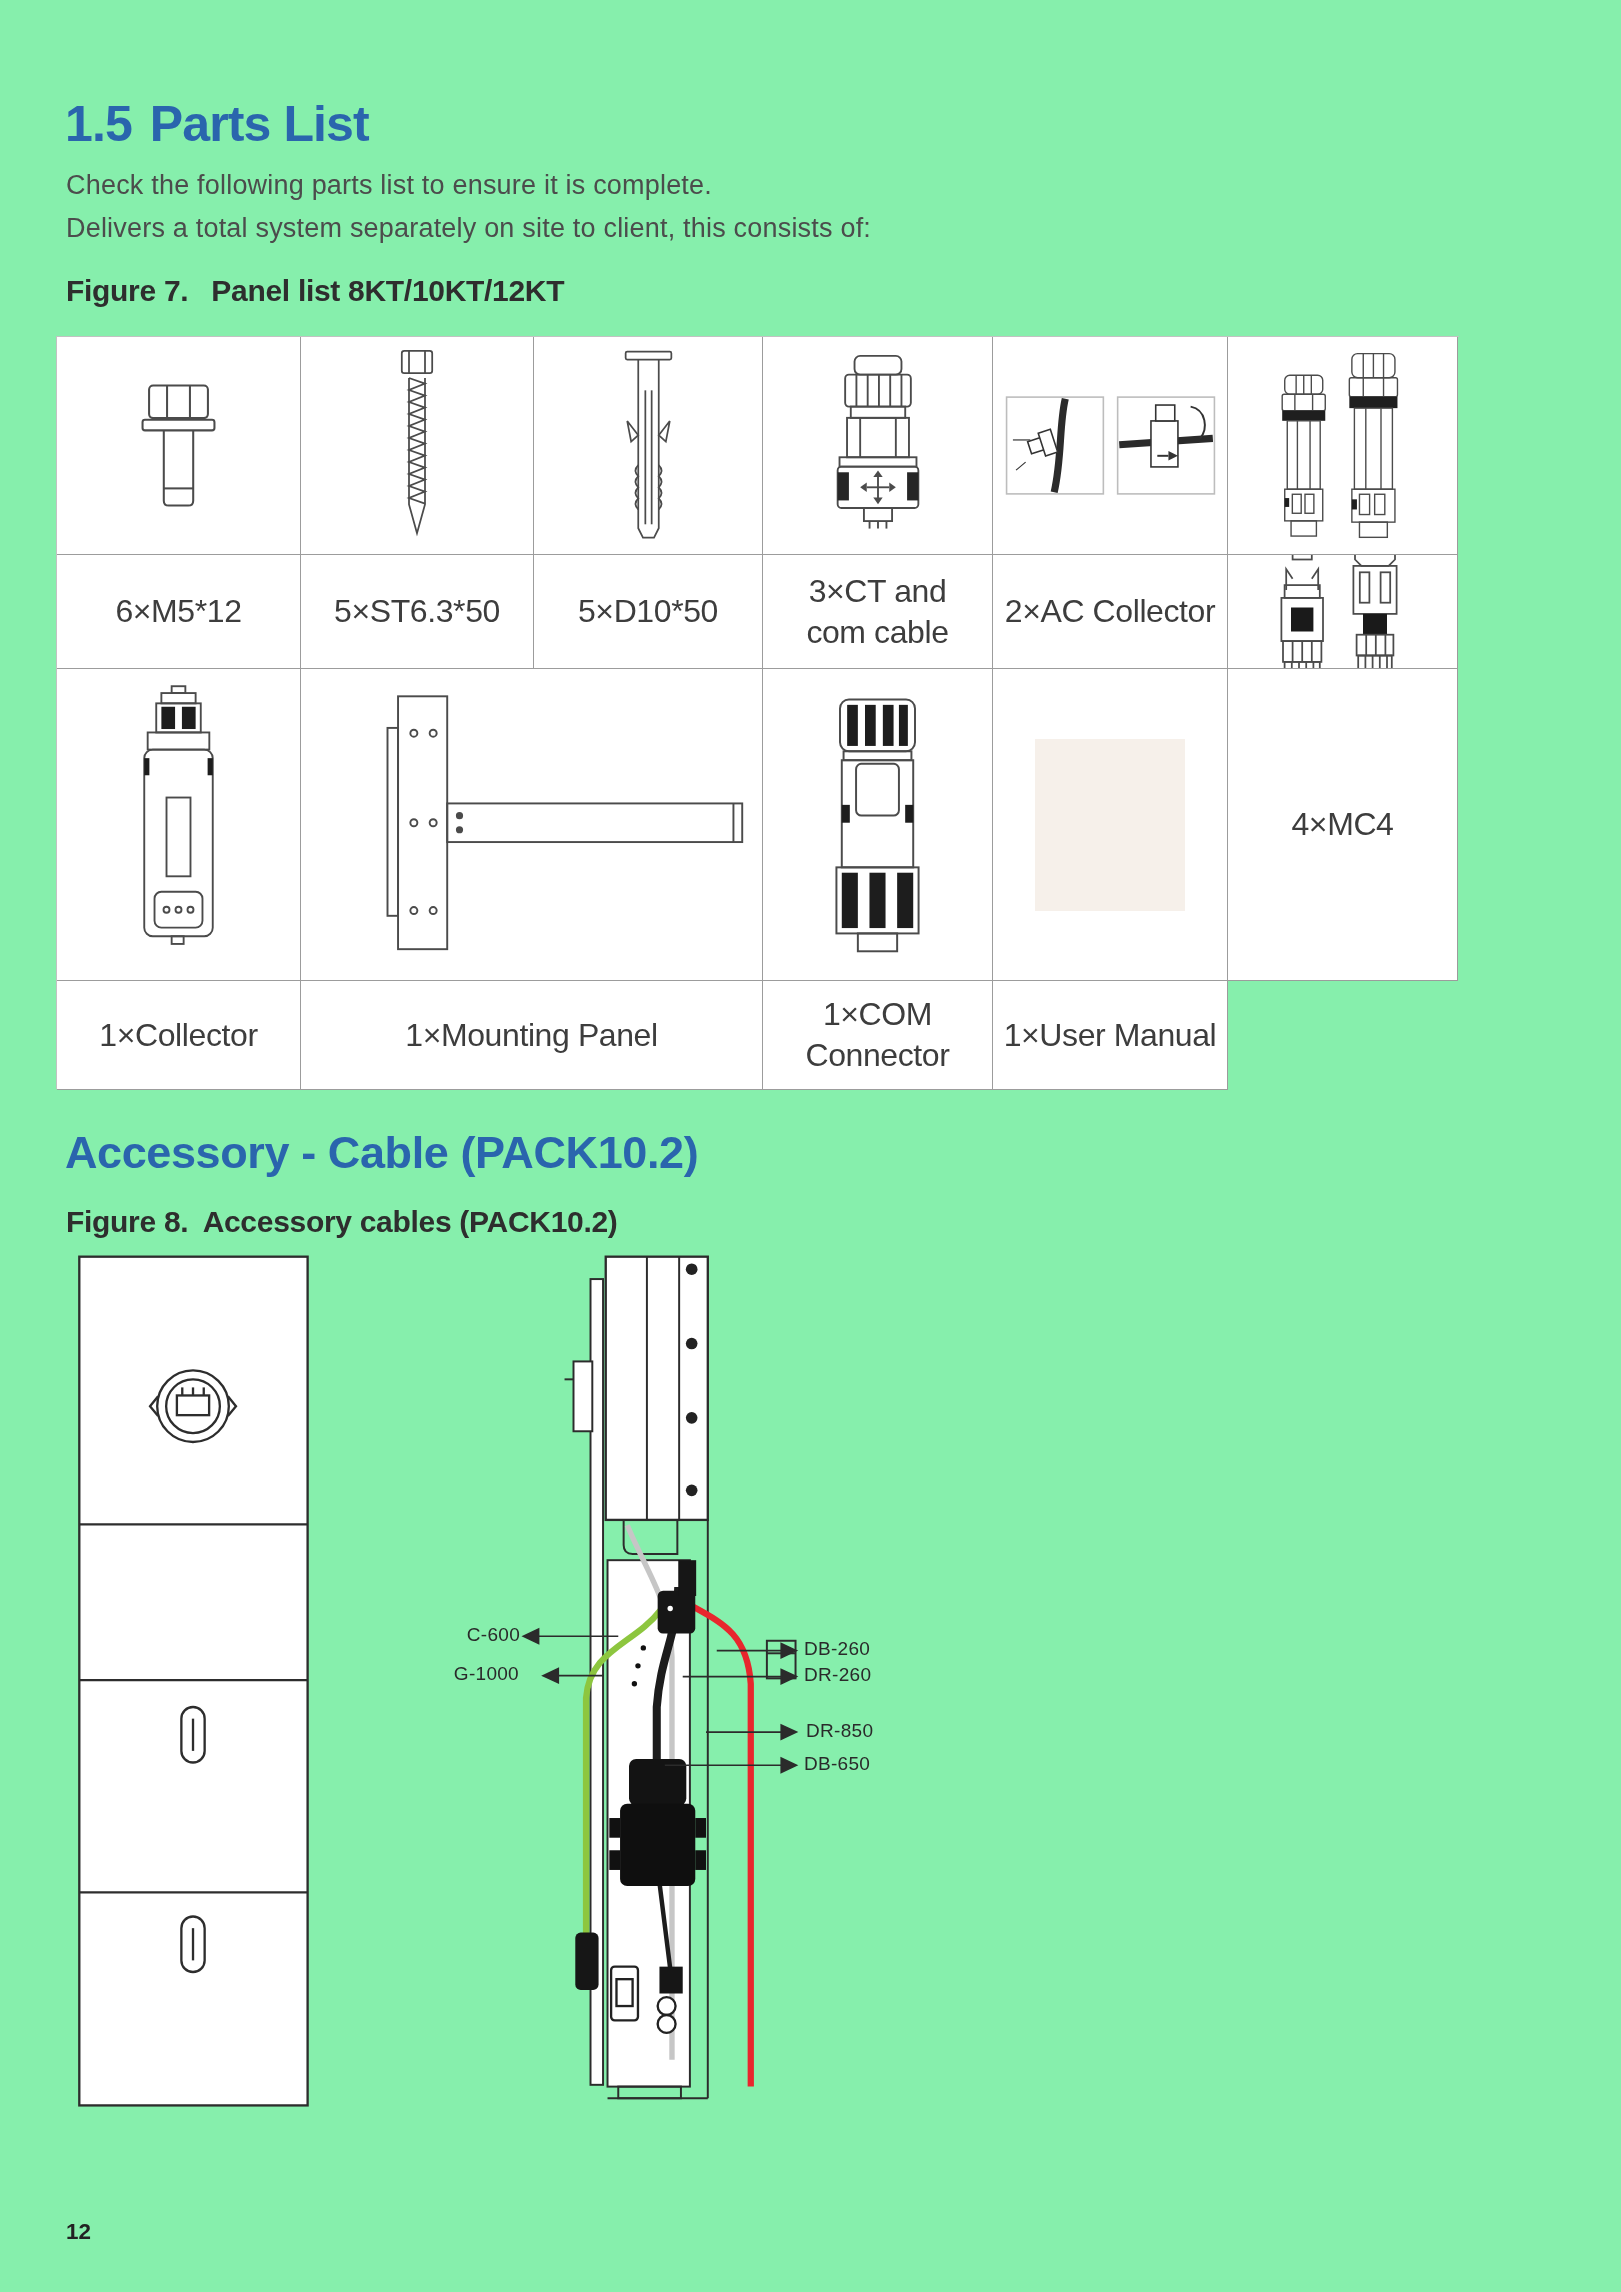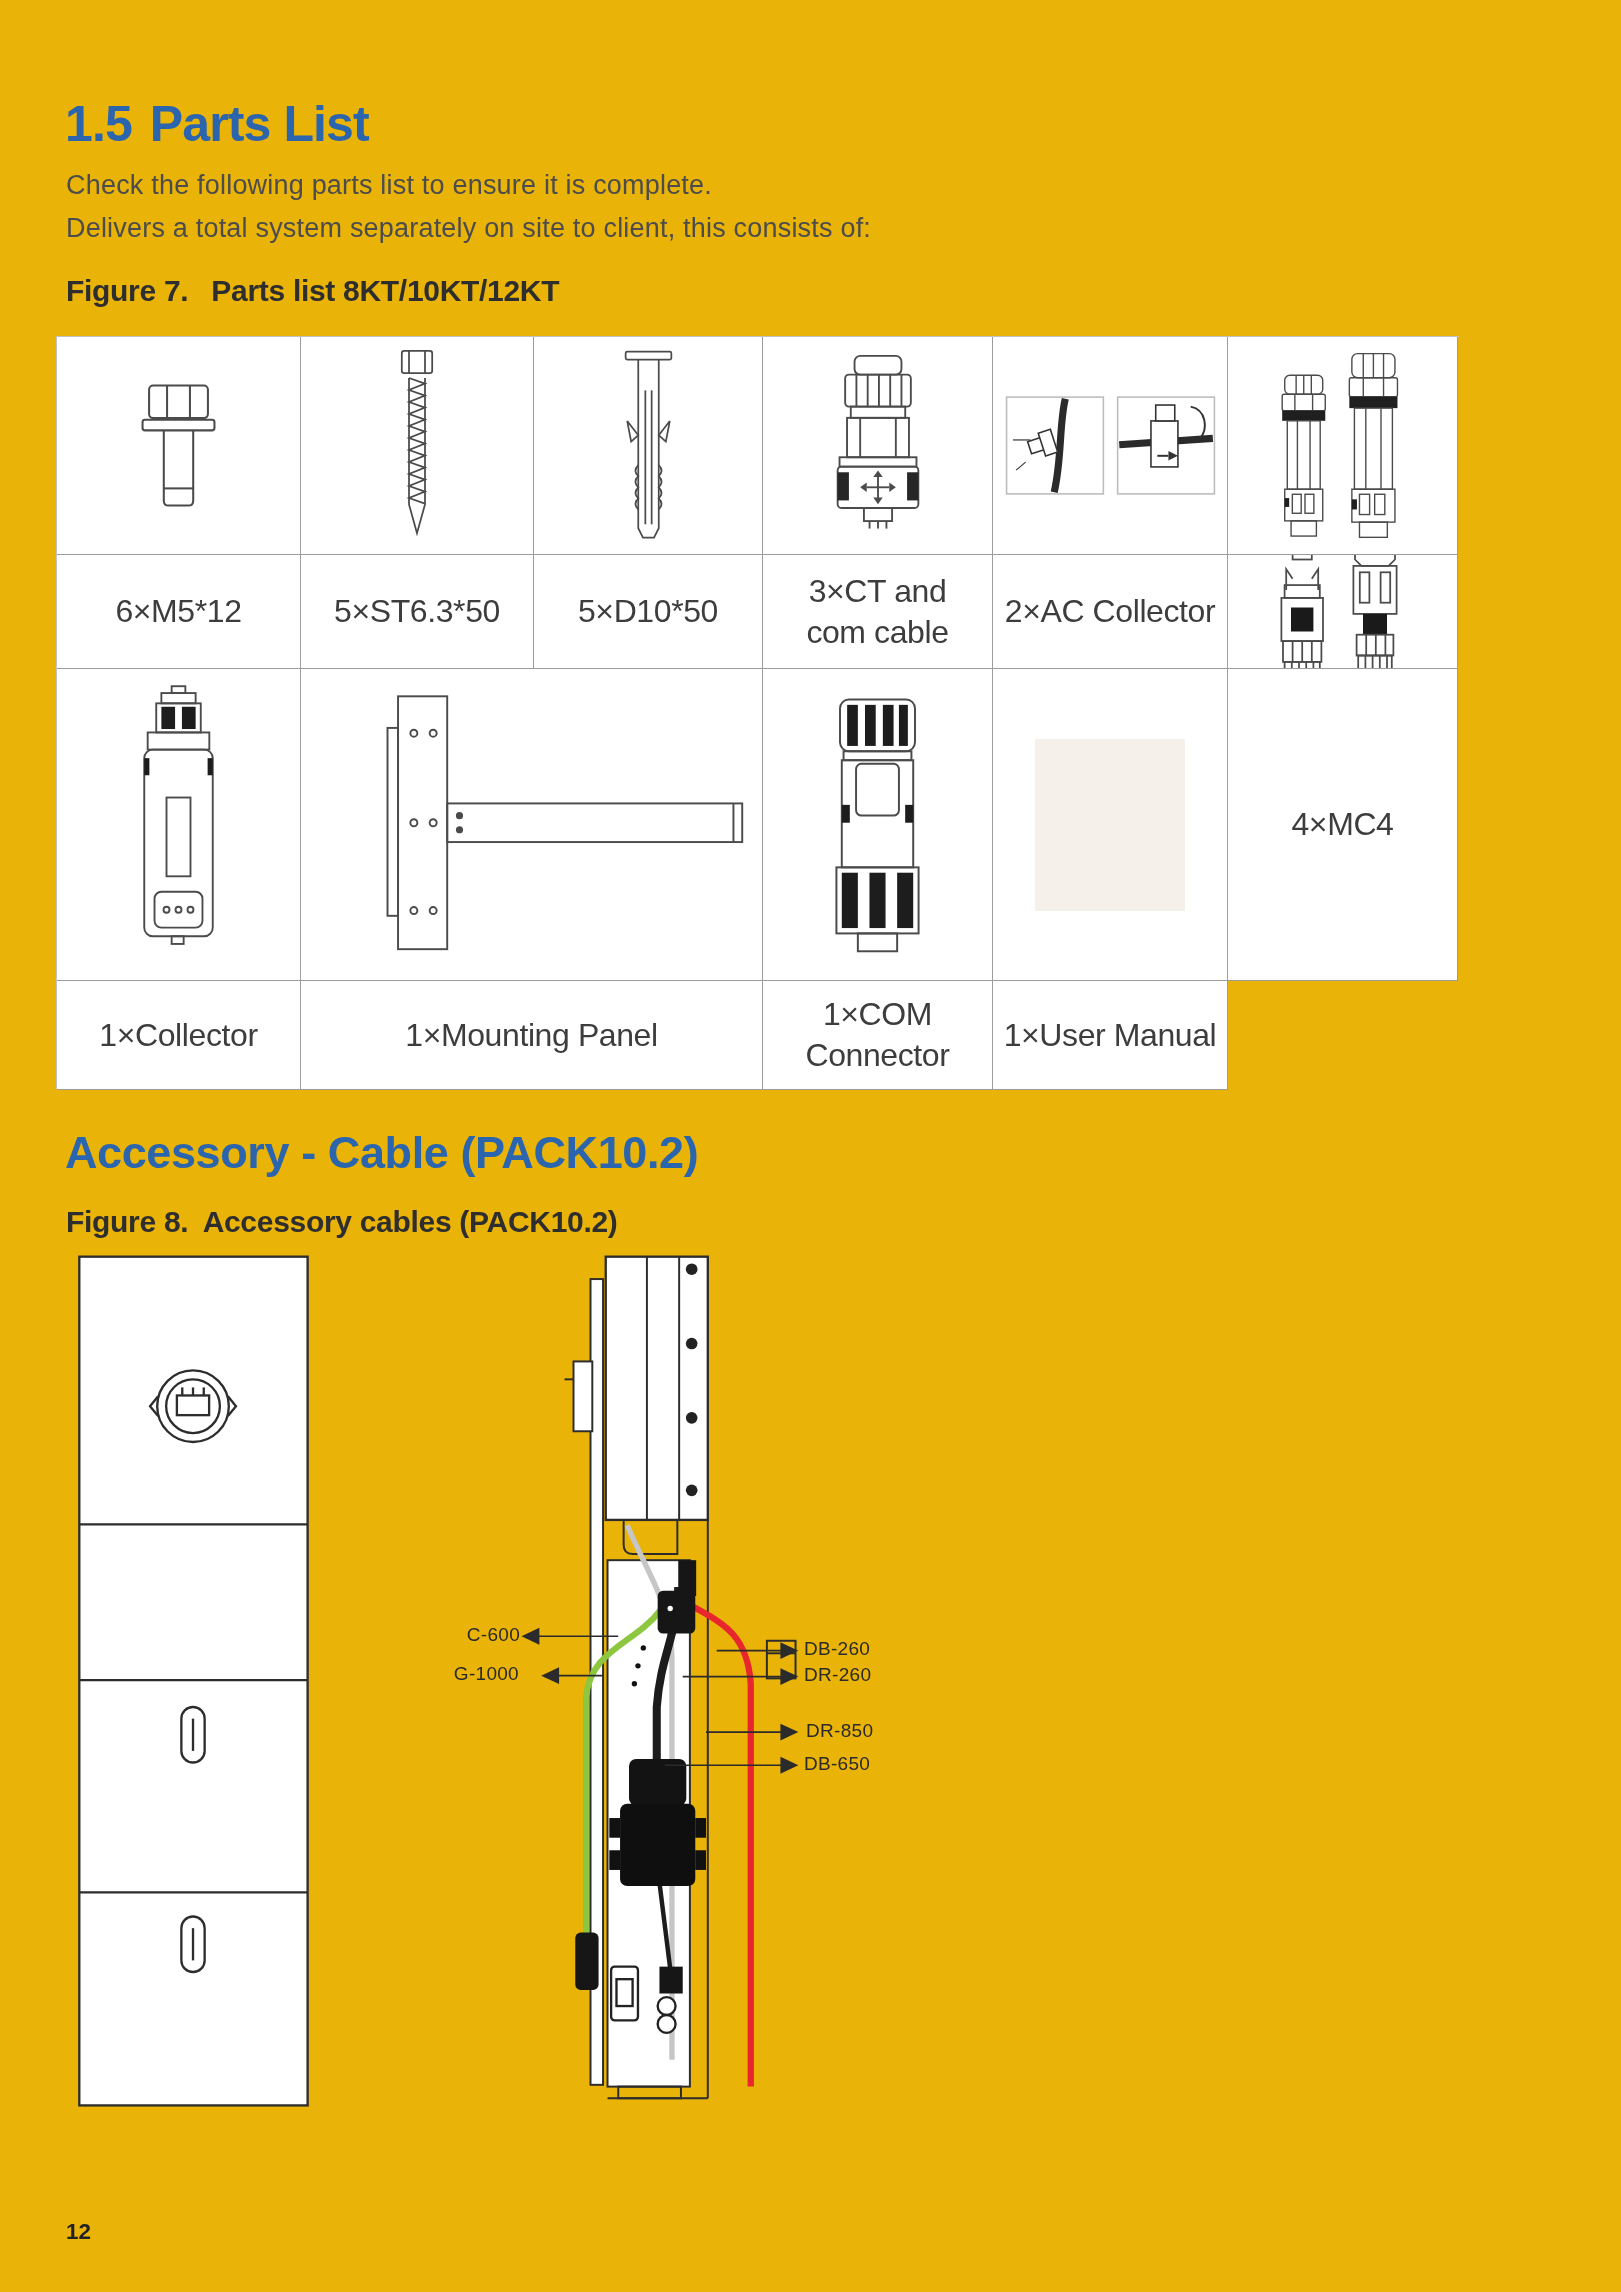--- a/index.html
+++ b/index.html
@@ -1,17 +1,17 @@
 <!DOCTYPE html>
 <html style="--heading_blue: #2a65ad; --cable_green: #8dc63f; --cable_red: #e8262d; --cable_black: #1c1c1c; --cable_gray: #c6c6c6; --manual_beige: #f6f0ea;font-size:14.3px"><head>
 <meta charset="utf-8">
 <style>
   html,body{margin:0;padding:0;background:#e9e9e9;}
   .page{
-    position:relative;width:1621px;height:2293px;background:#eab308;
+    position:relative;width:1621px;height:2293px;background:#86efac;
     font-family:"Liberation Sans","DejaVu Sans",sans-serif;overflow:hidden;
     margin:0 auto;
   }
   .abs{position:absolute;}
   .sec-title{
     left:65px;top:95px;font-size:50px;font-weight:bold;
     color:var(--heading_blue,#2a65ad);letter-spacing:-0.9px;
   }
   .sec-title .num{margin-right:18px;}
   .intro-line{left:66px;font-size:27px;color:#4c4c4c;letter-spacing:0.2px;}
@@ -60,21 +60,21 @@
 <div class="page">
 
   <div class="abs sec-title">
     <span class="num">1.5</span><span>Parts List</span>
   </div>
 
   <div class="abs intro-line intro-2">Delivers a total system separately on site to client, this consists of:</div>
   <div class="abs intro-line intro-1">Check the following parts list to ensure it is complete.</div>
 
   <div class="abs fig-caption fig7-cap">
-    <span>Figure 7.</span><span class="cap-text">Parts list 8KT/10KT/12KT</span>
+    <span>Figure 7.</span><span class="cap-text">Panel list 8KT/10KT/12KT</span>
   </div>
 
   <div class="abs parts-table">
 
     <div class="cell part-icon">
       <svg width="99" height="143" viewBox="0 0 120 175">
         <g fill="none" stroke="#4b4b4b" stroke-width="2.5">
           <rect x="24" y="14" width="72" height="40" rx="5"></rect>
           <line x1="46" y1="14" x2="46" y2="54"></line>
             <line x1="74" y1="14" x2="74" y2="54"></line>

